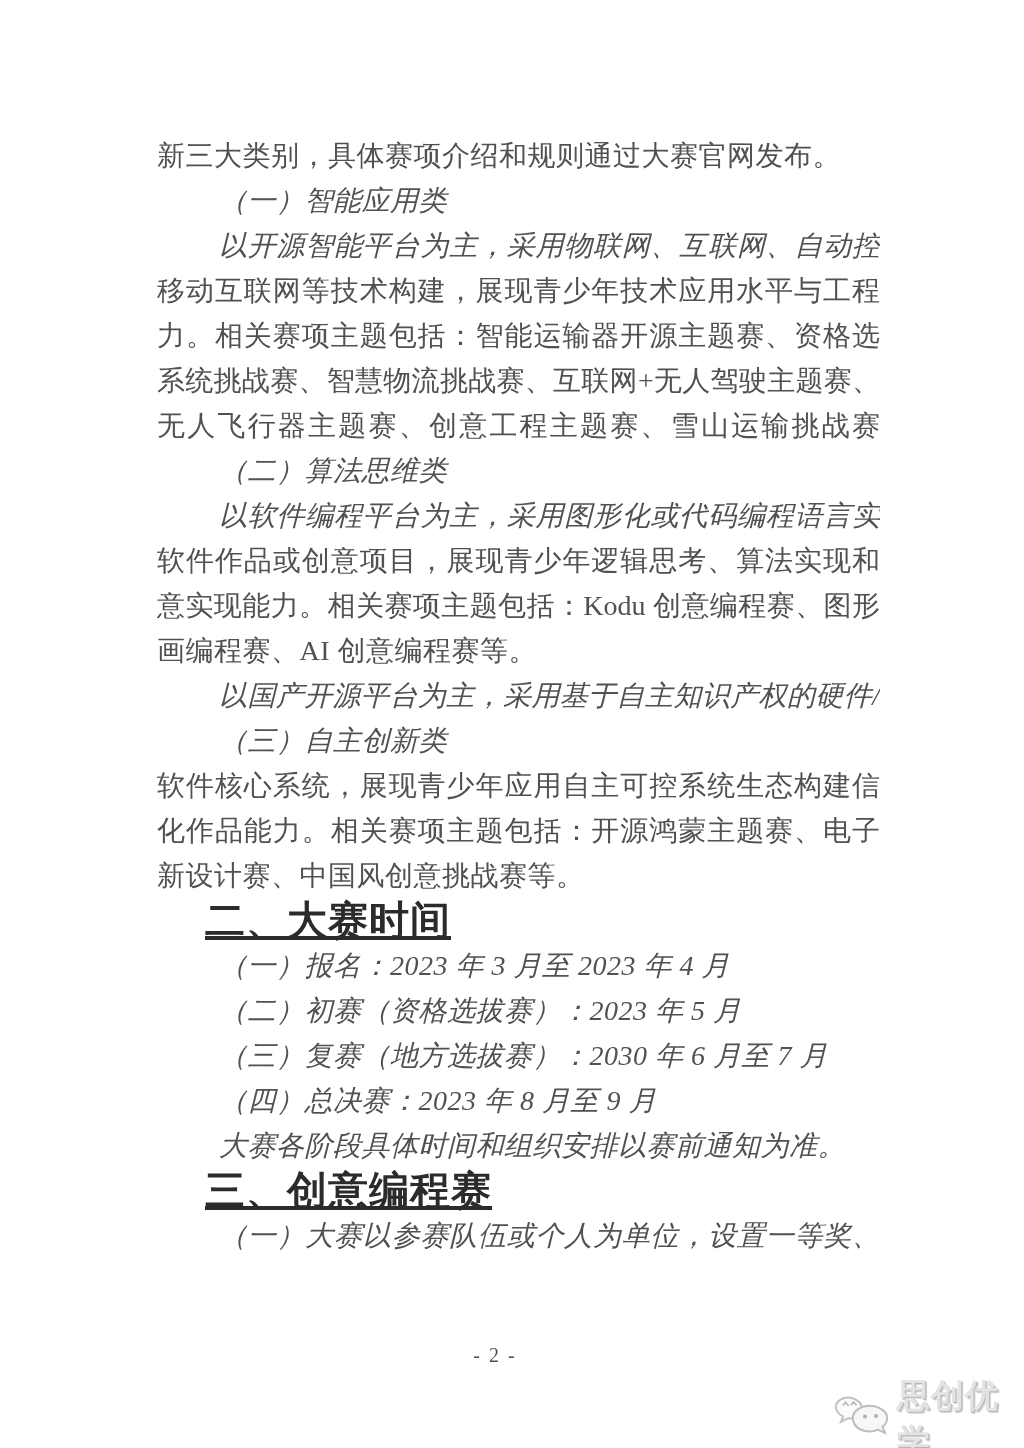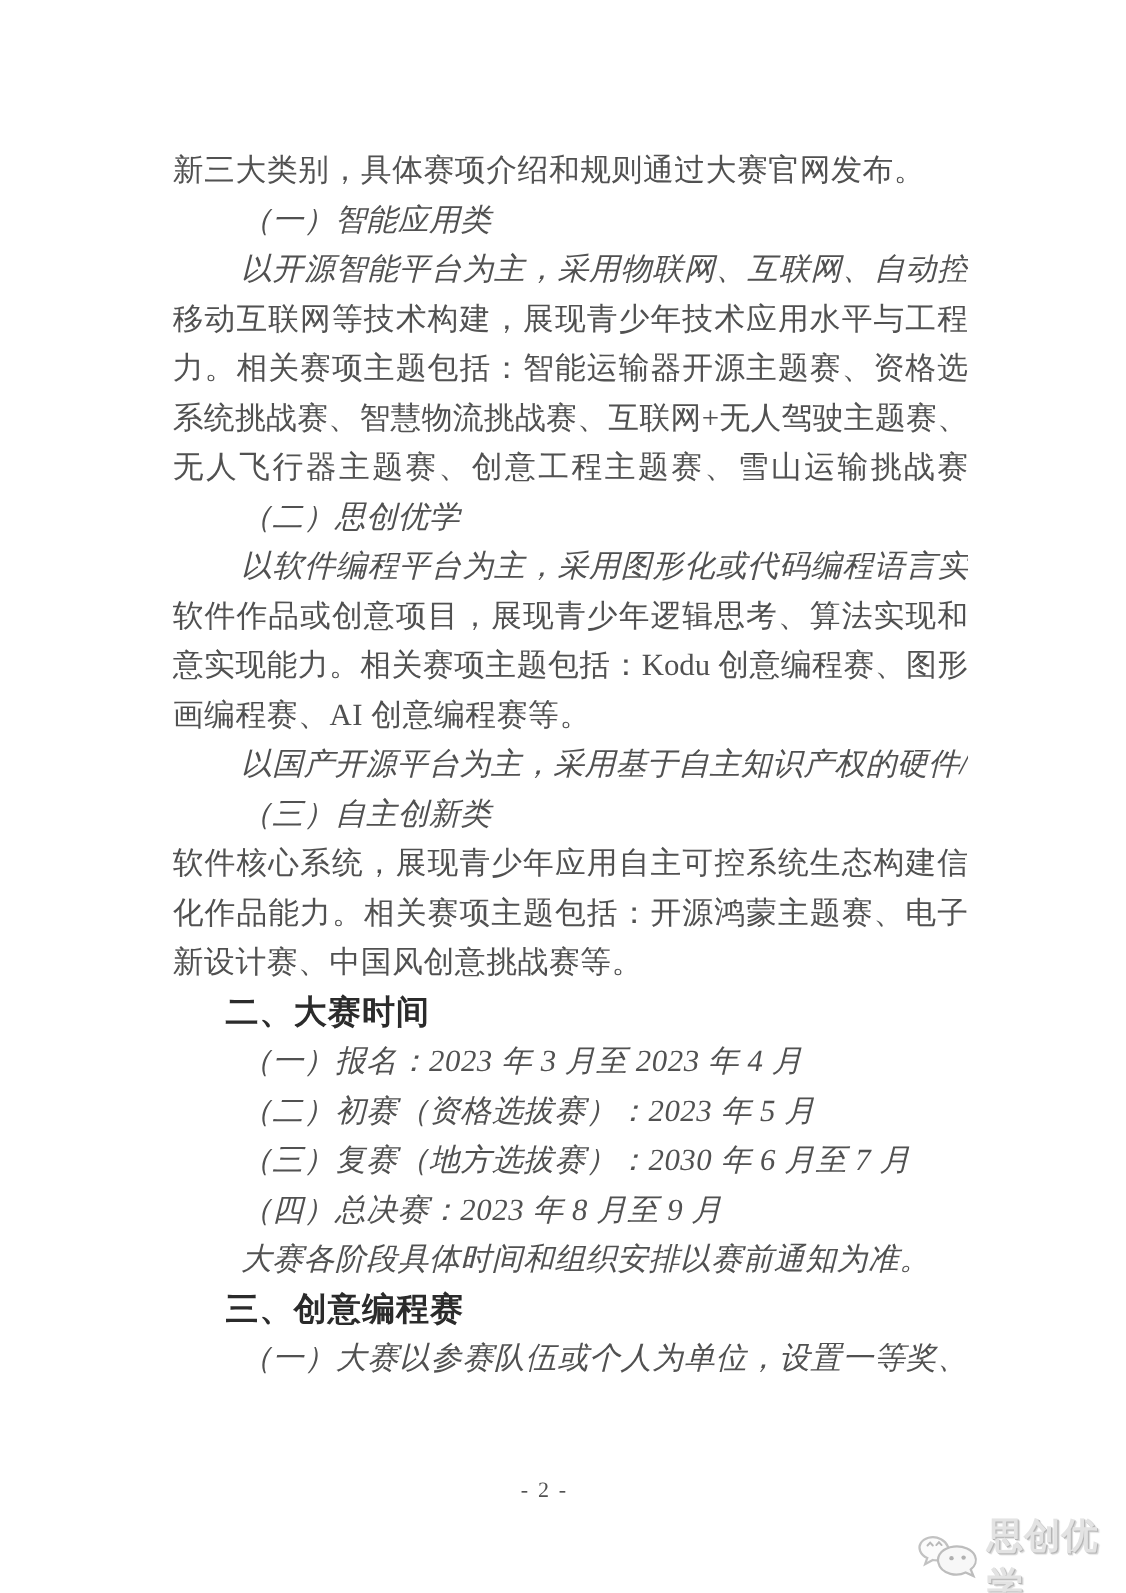--- a/index.html
+++ b/index.html
@@ -38,24 +38,25 @@
     letter-spacing: 0;
     overflow: hidden;
   }
   .line.ind {
     padding-left: 62px;
     font-style: italic;
   }
   .line.head {
     font-family: "Liberation Sans", "DejaVu Sans", sans-serif;
     font-weight: bold;
-    font-size: 30px;
+    font-size: 40px;
     color: var(--heading-text, #2b2b2b);
     padding-left: 48px;
     letter-spacing: 1px;
+    text-decoration: underline;
   }
   .page-number {
     position: absolute;
     left: 459px;
     top: 1344px;
     width: 72px;
     text-align: center;
     font-size: 20px;
     letter-spacing: 2px;
     color: var(--body-text, #515151);
@@ -87,21 +88,21 @@
 <div class="page" style="--background: #ffffff; --body-text: #515151; --heading-text: #2b2b2b; --watermark: #e3e3e3;">
 
   <main class="textblock">
       <div class="line">新三大类别，具体赛项介绍和规则通过大赛官网发布。</div>
       <div class="line ind">（一）智能应用类</div>
       <div class="line ind just">以开源智能平台为主，采用物联网、互联网、自动控制、</div>
       <div class="line just">移动互联网等技术构建，展现青少年技术应用水平与工程能</div>
       <div class="line just">力。相关赛项主题包括：智能运输器开源主题赛、资格选拔赛</div>
       <div class="line just">系统挑战赛、智慧物流挑战赛、互联网+无人驾驶主题赛、</div>
       <div class="line just">无人飞行器主题赛、创意工程主题赛、雪山运输挑战赛等。</div>
-      <div class="line ind">（二）思创优学</div>
+      <div class="line ind">（二）算法思维类</div>
       <div class="line ind just">以软件编程平台为主，采用图形化或代码编程语言实现</div>
       <div class="line just">软件作品或创意项目，展现青少年逻辑思考、算法实现和创</div>
       <div class="line just">意实现能力。相关赛项主题包括：Kodu 创意编程赛、图形化</div>
       <div class="line">画编程赛、AI 创意编程赛等。</div>
       <div class="line ind just">以国产开源平台为主，采用基于自主知识产权的硬件/</div>
       <div class="line ind">（三）自主创新类</div>
       <div class="line just">软件核心系统，展现青少年应用自主可控系统生态构建信息</div>
       <div class="line just">化作品能力。相关赛项主题包括：开源鸿蒙主题赛、电子创</div>
       <div class="line">新设计赛、中国风创意挑战赛等。</div>
       <div class="line head">二、大赛时间</div>

